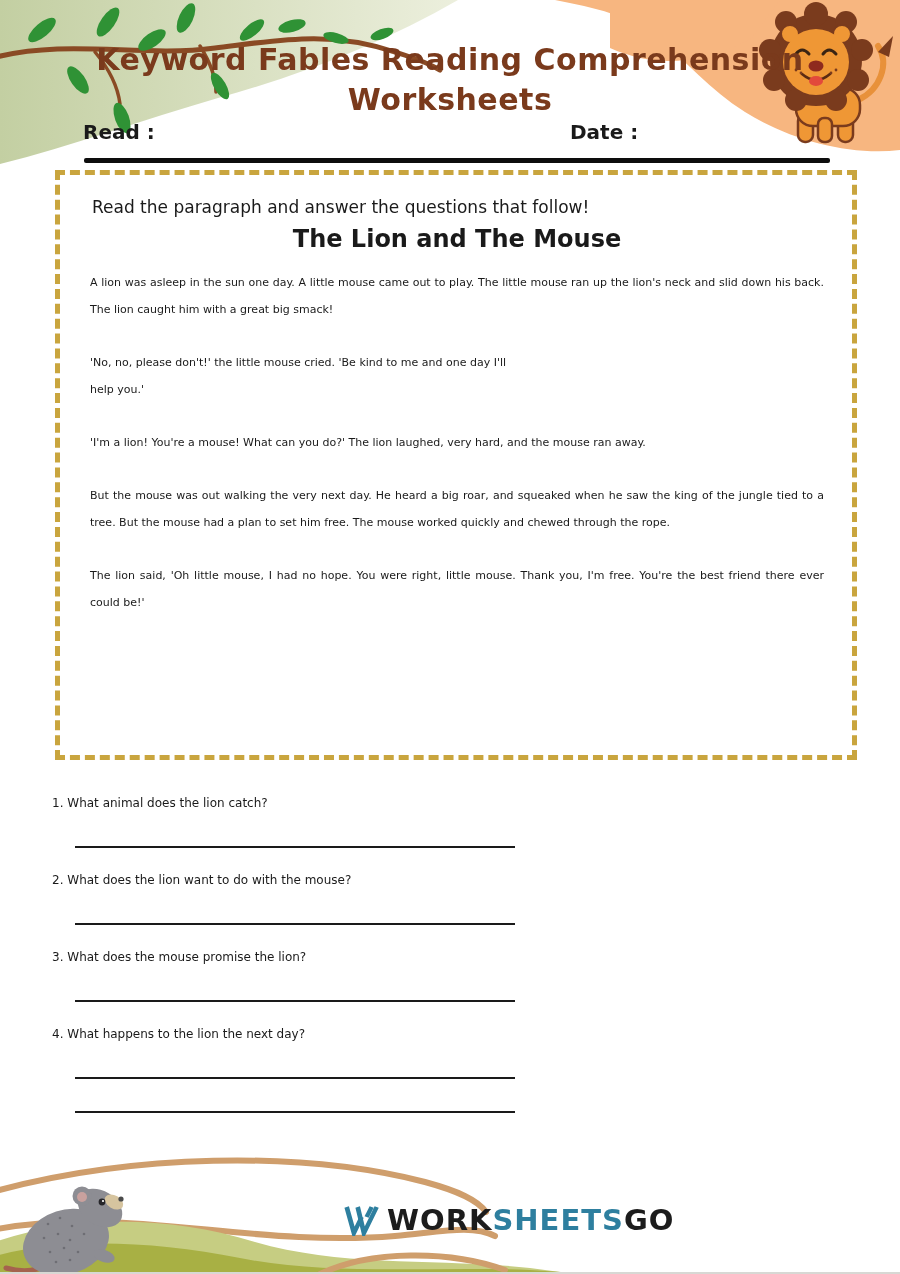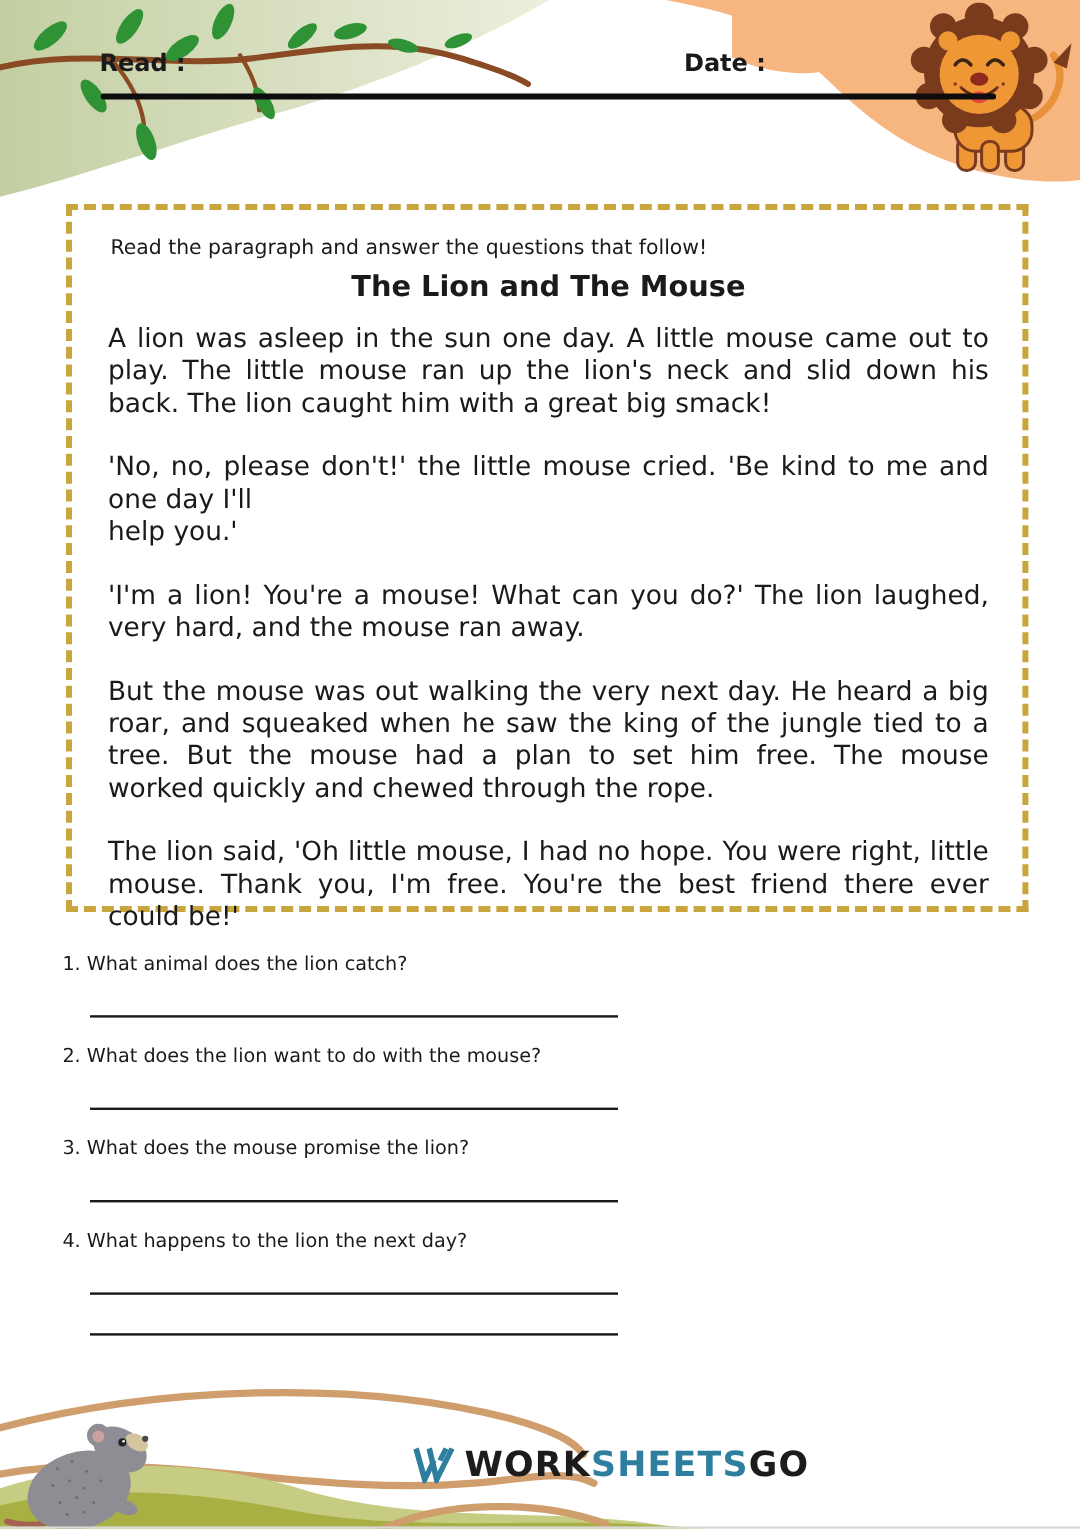--- a/index.html
+++ b/index.html
@@ -29,28 +29,28 @@
   .header-rule { margin:10px 0 0 84px; width:746px; height:5px; background:#0d0d0d; border-radius:2px; }
 
   
   .passage-box {
     position:absolute; top:170px; left:55px; width:802px; height:590px;
     border:5px dashed #c9a53e; background:#ffffff; padding:16px 28px 0 30px;
   }
   .instruction { font-size:17px; margin:6px 0 8px 2px; }
   .story-title { text-align:center; font-size:24px; font-weight:bold; margin:8px 0 16px 0; }
   .para {
-    font-size:22px; line-height:27px; text-align:justify;
+    font-size:11px; line-height:27px; text-align:justify;
     white-space:pre-line; margin-bottom:26px;
   }
 
   
   .questions { position:absolute; top:792px; left:52px; width:720px; }
   .question { margin-bottom:0px; }
-  .q-text { font-size:16px; line-height:22px; }
+  .q-text { font-size:12px; line-height:22px; }
   .answer-line {
     width:440px; height:0; border-bottom:2px solid #1a1a1a;
     margin:32px 0 21px 23px;
   }
 
   
   .logo {
     position:absolute; top:1202px; left:343px; height:36px;
     display:flex; align-items:center; gap:8px;
   }
@@ -123,20 +123,24 @@
     <ellipse cx="78" cy="64" rx="7.5" ry="5.5" fill="#8e2a1e"></ellipse>
     <path d="M64,72 q14,12 28,0" fill="none" stroke="#5a2a12" stroke-width="2.5" stroke-linecap="round"></path>
     <ellipse cx="78" cy="79" rx="7" ry="5" fill="#e2493b"></ellipse>
     <circle cx="58" cy="68" r="1.4" fill="#7a3b1d"></circle>
       <circle cx="63" cy="71" r="1.4" fill="#7a3b1d"></circle>
     <circle cx="98" cy="68" r="1.4" fill="#7a3b1d"></circle>
       <circle cx="93" cy="71" r="1.4" fill="#7a3b1d"></circle>
   </svg>
 
   <div class="header">
+    <div class="title">
+      <div>Keyword Fables Reading Comprehension</div>
+      <div>Worksheets</div>
+    </div>
     <div class="name-date">
       <span class="name-label">Read :</span>
       <span class="date-label">Date :</span>
     </div>
     <div class="header-rule"></div>
   </div>
 
   <div class="passage-box">
     <p class="instruction">Read the paragraph and answer the questions that follow!</p>
     <h2 class="story-title">The Lion and The Mouse</h2>

